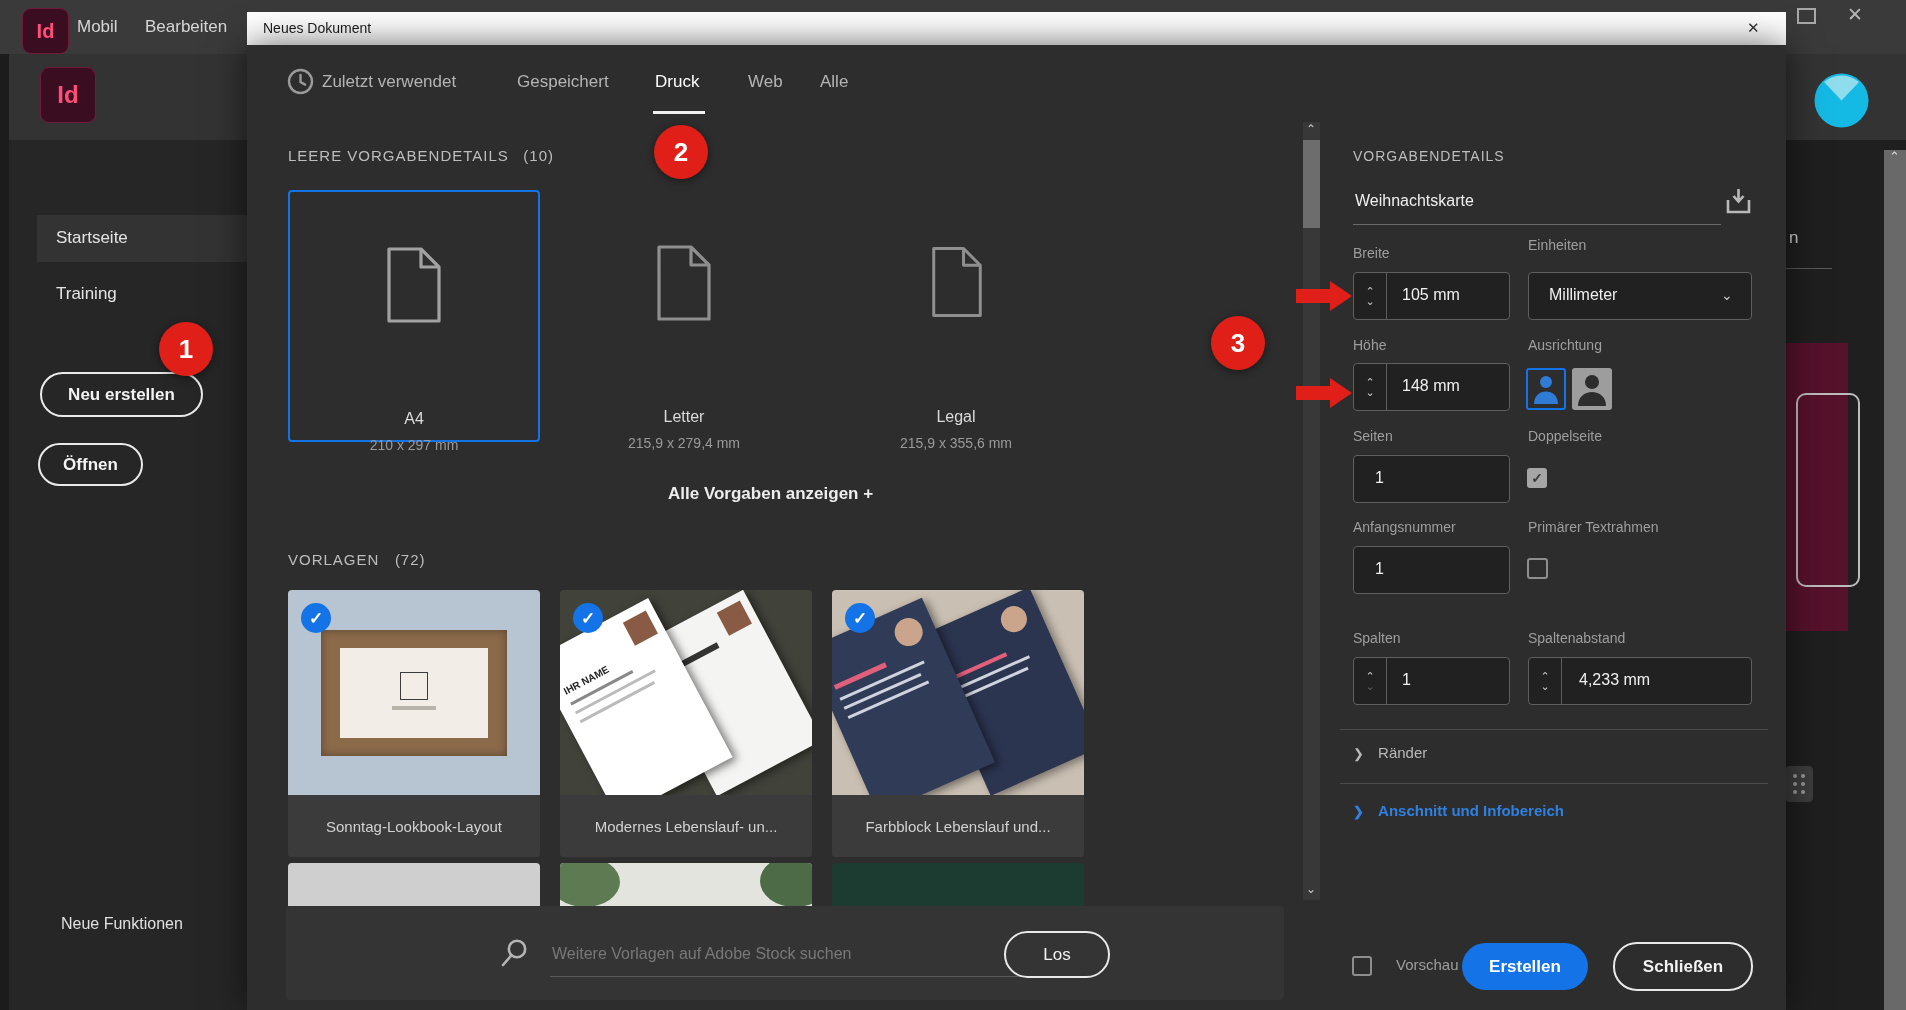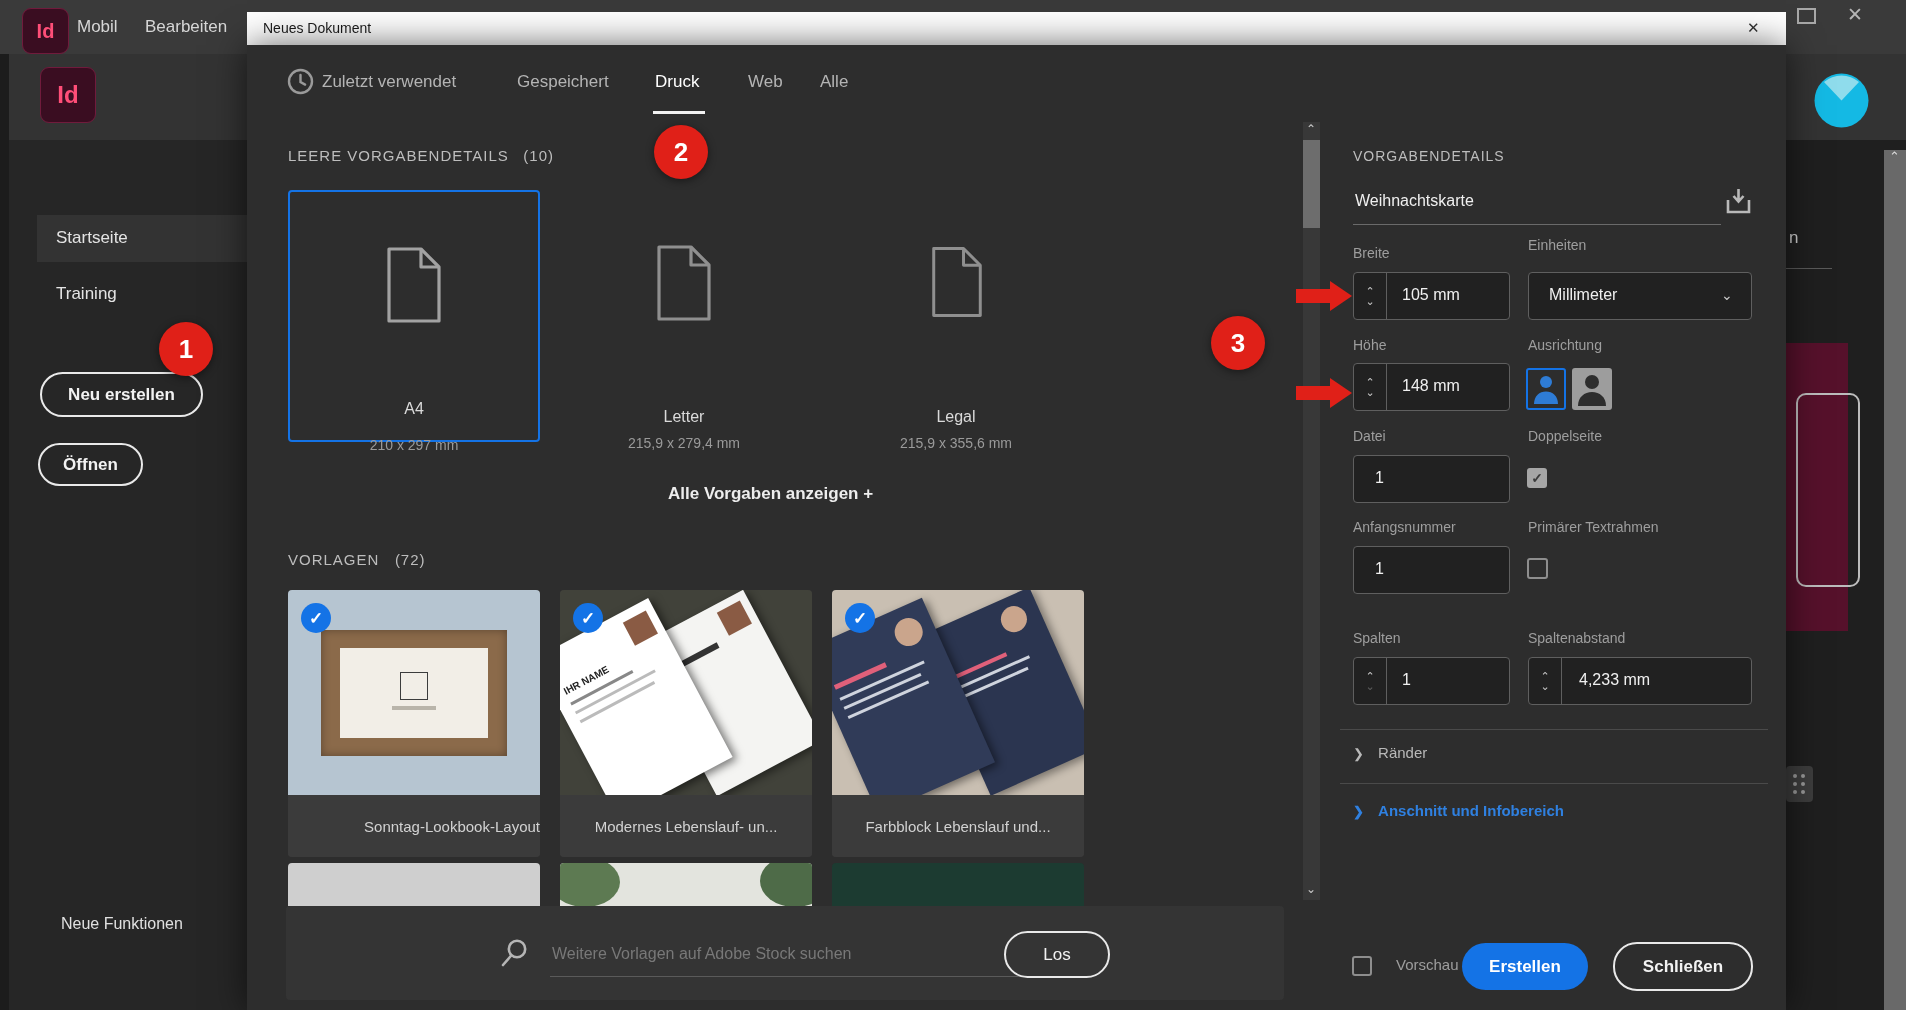--- a/index.html
+++ b/index.html
@@ -162,21 +162,21 @@
       <span>LEERE VORGABENDETAILS</span>
       <span style="letter-spacing:0;color:#a8a8a8;">&nbsp;</span>
       <span>(10)</span>
     </div>
 
     <div class="abs preset-card preset-sel" style="left:41px;top:145px;width:248px;height:248px;">
       <svg class="abs" style="left:95px;top:53px;" width="58" height="80" viewBox="0 0 58 80">
         <path d="M4 4 H36 L54 22 V76 H4 Z" fill="none" stroke="#a2a2a2" stroke-width="3.2" stroke-linejoin="round"></path>
         <path d="M36 4 V22 H54" fill="none" stroke="#a2a2a2" stroke-width="3.2" stroke-linejoin="round"></path>
       </svg>
-      <div class="abs preset-name" style="left:0;top:208px;width:248px;">A4</div>
+      <div class="abs preset-name" style="left:0;top:218px;width:248px;">A4</div>
       <div class="abs preset-size" style="left:0;top:245px;width:248px;">210 x 297 mm</div>
     </div>
     <div class="abs preset-card" style="left:313px;top:145px;width:248px;height:248px;">
       <svg class="abs" style="left:95px;top:53px;" width="58" height="80" viewBox="0 0 58 80">
         <path d="M4 4 H36 L54 22 V76 H4 Z" fill="none" stroke="#8f8f8f" stroke-width="3.2" stroke-linejoin="round"></path>
         <path d="M36 4 V22 H54" fill="none" stroke="#8f8f8f" stroke-width="3.2" stroke-linejoin="round"></path>
       </svg>
       <div class="abs preset-name" style="left:0;top:218px;width:248px;">Letter</div>
       <div class="abs preset-size" style="left:0;top:245px;width:248px;">215,9 x 279,4 mm</div>
     </div>
@@ -200,21 +200,21 @@
     <div class="abs tcard" style="left:41px;top:545px;width:252px;height:267px;">
       <div class="abs" style="left:0;top:0;width:252px;height:205px;background:#b6c5d1;">
         <div class="abs" style="left:33px;top:40px;width:186px;height:126px;background:#8b6a4a;box-shadow:inset 0 0 10px rgba(0,0,0,.35);">
           <div class="abs" style="left:19px;top:18px;width:148px;height:90px;background:#f2eee7;">
             <div class="abs" style="left:60px;top:24px;width:26px;height:26px;border:1.5px solid #3c3c3c;"></div>
             <div class="abs" style="left:52px;top:58px;width:44px;height:4px;background:#b9b4aa;"></div>
           </div>
         </div>
       </div>
       <div class="abs badge" style="left:13px;top:13px;width:30px;height:30px;">✓</div>
-      <div class="abs tcard-label" style="left:0;top:205px;width:252px;height:62px;justify-content:flex-end;">
+      <div class="abs tcard-label" style="left:0;top:205px;width:252px;height:62px;">
         <span>Sonntag-Lookbook-Layout</span>
       </div>
     </div>
 
     <div class="abs tcard" style="left:313px;top:545px;width:252px;height:267px;">
       <div class="abs" style="left:0;top:0;width:252px;height:205px;background:#41423a;overflow:hidden;">
         <div class="abs" style="left:110px;top:18px;width:120px;height:170px;background:#f4f4f2;transform:rotate(-28deg);box-shadow:3px 4px 8px rgba(0,0,0,.45);">
           <div class="abs" style="left:12px;top:34px;width:60px;height:6px;background:#333;"></div>
           <div class="abs" style="left:86px;top:8px;width:26px;height:26px;background:#8a5b44;"></div>
         </div>
@@ -317,21 +317,21 @@
         <path d="M6 34c0-8 5.5-12.5 12-12.5S30 26 30 34Z" fill="#2e7cd6"></path>
       </svg>
     </div>
     <div class="abs" style="left:1325px;top:323px;width:40px;height:42px;background:#9d9d9d;border-radius:3px;">
       <svg width="40" height="42" viewBox="0 0 40 42">
         <circle cx="20" cy="14" r="7" fill="#2d2d2d"></circle>
         <path d="M6 38c0-9 6.5-14 14-14s14 5 14 14Z" fill="#2d2d2d"></path>
       </svg>
     </div>
 
-    <div class="abs plabel txt" style="left:1106px;top:383px;">Datei</div>
+    <div class="abs plabel txt" style="left:1106px;top:383px;">Seiten</div>
     <div class="abs plabel txt" style="left:1281px;top:383px;">Doppelseite</div>
     <div class="abs field" style="left:1106px;top:410px;width:155px;height:46px;">
       <div class="abs fieldval txt" style="left:21px;top:13px;">1</div>
     </div>
     <div class="abs checkbox-on" style="left:1280px;top:423px;width:20px;height:20px;">
       <span>✓</span>
     </div>
 
     <div class="abs plabel txt" style="left:1106px;top:474px;">Anfangsnummer</div>
     <div class="abs plabel txt" style="left:1281px;top:474px;">Primärer Textrahmen</div>

